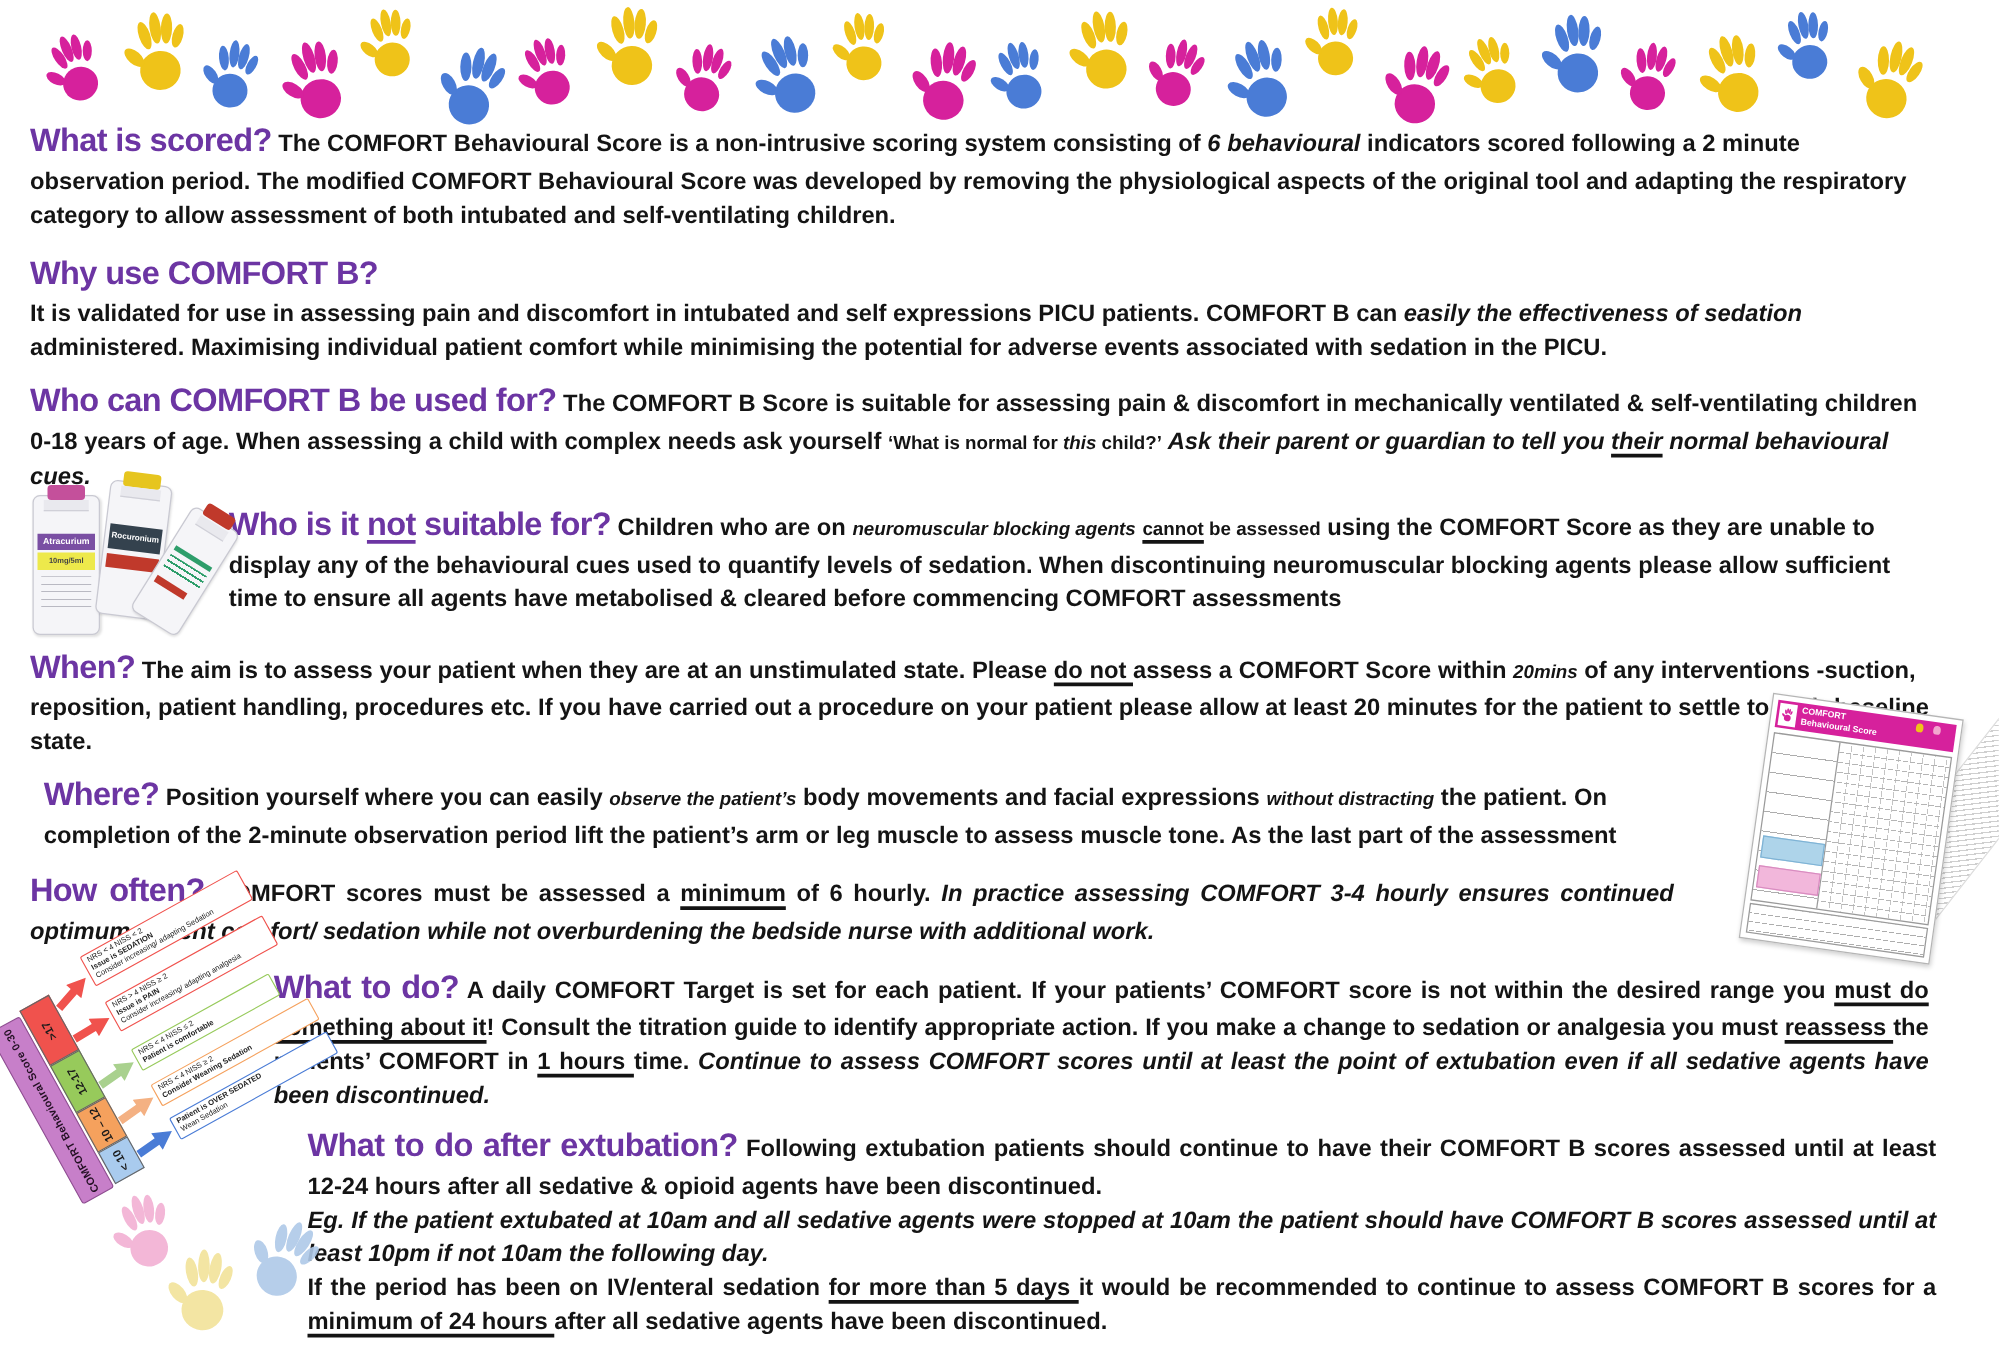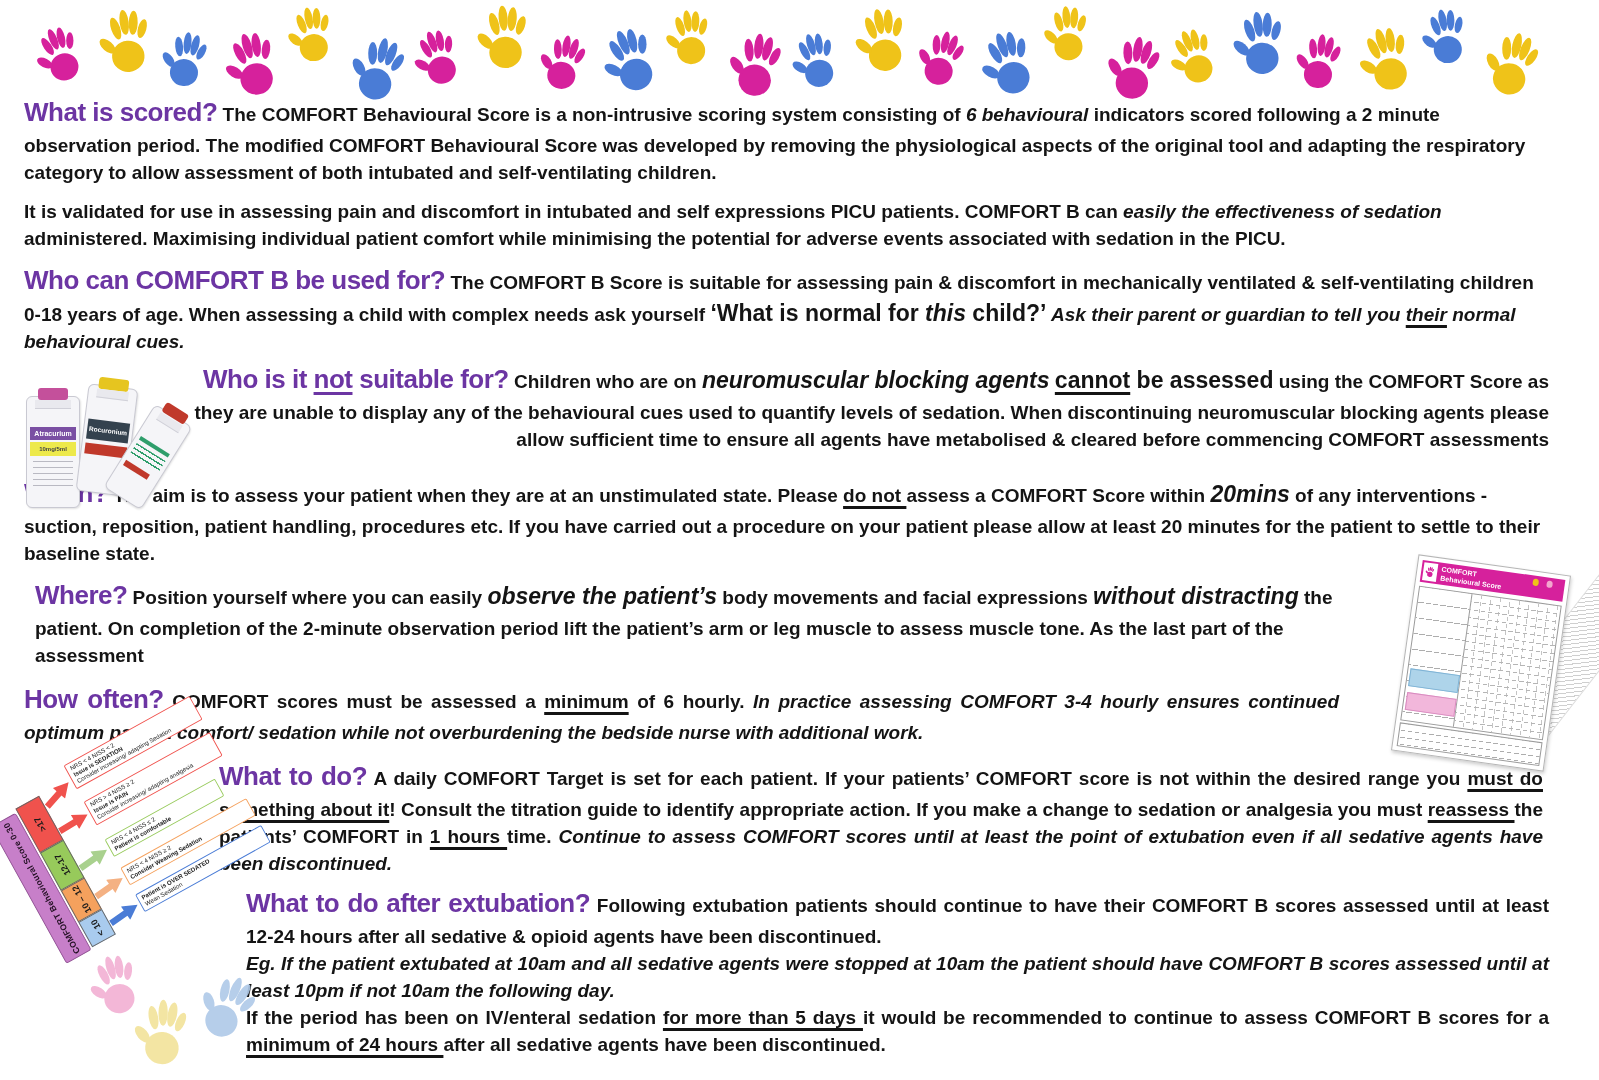--- a/index.html
+++ b/index.html
@@ -6,26 +6,26 @@
   body{
     width:1599px;height:1080px;overflow:hidden;background:#ffffff;
     font-family:"Liberation Sans",sans-serif;color:#141414;position:relative;
   }
   .content{padding:0 50px 0 24px;position:relative;}
   .sec{font-size:19px;font-weight:700;line-height:27px;margin:0;}
   .h{color:#6C35A3;font-weight:700;font-size:26px;line-height:40px;letter-spacing:-0.5px;}
   .hblock{display:block;}
   .sg-i{font-style:italic;}
   .sg-u{text-decoration:underline;text-decoration-thickness:2.5px;text-underline-offset:4px;}
-  .sg-lg{font-size:23px;}
+  .sg-lg{font-size:15px;}
   .h .sg-u{text-decoration-thickness:3px;}
   .s1{margin:8px 0 0;}
   .s2{margin:12px 0 0;}
   .s3{margin:8px 0 0;}
-  .s4{margin:4px 0 0 159px;text-align:right;}
+  .s4{margin:4px 0 0 159px;}
   .s5{margin:20px 0 0;}
   .s6{margin:8px 170px 0 11px;}
   .s7{margin:10px 210px 0 0;text-align:justify;}
   .s8{margin:10px 6px 0 195px;text-align:justify;}
   .s9{margin:6px 0 0 222px;text-align:justify;}
 
   
   .hands-top{position:relative;height:84px;width:1599px;}
   .hand{position:absolute;}
   .hand svg{width:100%;height:auto;display:block;}
@@ -345,20 +345,21 @@
     <ellipse cx="77" cy="40" rx="7" ry="16" transform="rotate(20 77 40)"></ellipse>
   </svg>
       </div>
     </div>
 
   <div class="content">
 
     <p class="sec s1"><span class="h">What is scored?</span><span><span> The COMFORT Behavioural Score is a non-intrusive scoring system consisting of </span><span class="sg-i">6 behavioural</span><span> indicators scored following a 2 minute observation period. The modified COMFORT Behavioural Score was developed by removing the physiological aspects of the original tool and adapting the respiratory category to allow assessment of both intubated and self-ventilating children.</span></span></p>
 
     <div class="sec s2">
+      <span class="h hblock">Why use COMFORT B?</span>
       <span><span>It is validated for use in assessing pain and discomfort in intubated and self expressions PICU patients. COMFORT B can </span><span class="sg-i">easily the effectiveness of sedation</span><span> administered. Maximising individual patient comfort while minimising the potential for adverse events associated with sedation in the PICU.</span></span>
     </div>
 
     <p class="sec s3"><span class="h">Who can COMFORT B be used for?</span><span><span> The COMFORT B Score is suitable for assessing pain &amp; discomfort in mechanically ventilated &amp; self-ventilating children 0-18 years of age. When assessing a child with complex needs ask yourself </span><span class="sg-lg">‘What is normal for </span><span class="sg-i sg-lg">this</span><span class="sg-lg"> child?’</span><span class="sg-i"> Ask their parent or guardian to tell you </span><span class="sg-i sg-u"> their</span><span class="sg-i"> normal behavioural cues.</span></span></p>
 
     <p class="sec s4"><span class="h"><span>Who is it </span><span class="sg-u">not</span><span> suitable for?</span></span><span><span> Children who are on </span><span class="sg-i sg-lg">neuromuscular blocking agents</span><span> </span><span class="sg-u sg-lg">cannot</span><span class="sg-lg"> be assessed</span><span> using the COMFORT Score as they are unable to display any of the behavioural cues used to quantify levels of sedation. When discontinuing neuromuscular blocking agents please allow sufficient time to ensure all agents have metabolised &amp; cleared before commencing COMFORT assessments</span></span></p>
 
     <p class="sec s5"><span class="h">When?</span><span><span> The aim is to assess your patient when they are at an unstimulated state. Please </span><span class="sg-u">do not </span><span>assess a COMFORT Score within </span><span class="sg-i sg-lg">20mins</span><span> of any interventions -suction, reposition, patient handling, procedures etc. If you have carried out a procedure on your patient please allow at least 20 minutes for the patient to settle to their baseline state.</span></span></p>
 
     <p class="sec s6"><span class="h">Where?</span><span><span> Position yourself where you can easily </span><span class="sg-i sg-lg">observe the patient’s</span><span> body movements and facial expressions </span><span class="sg-i sg-lg">without distracting</span><span> the patient. On completion of the 2-minute observation period lift the patient’s arm or leg muscle to assess muscle tone. As the last part of the assessment</span></span></p>

